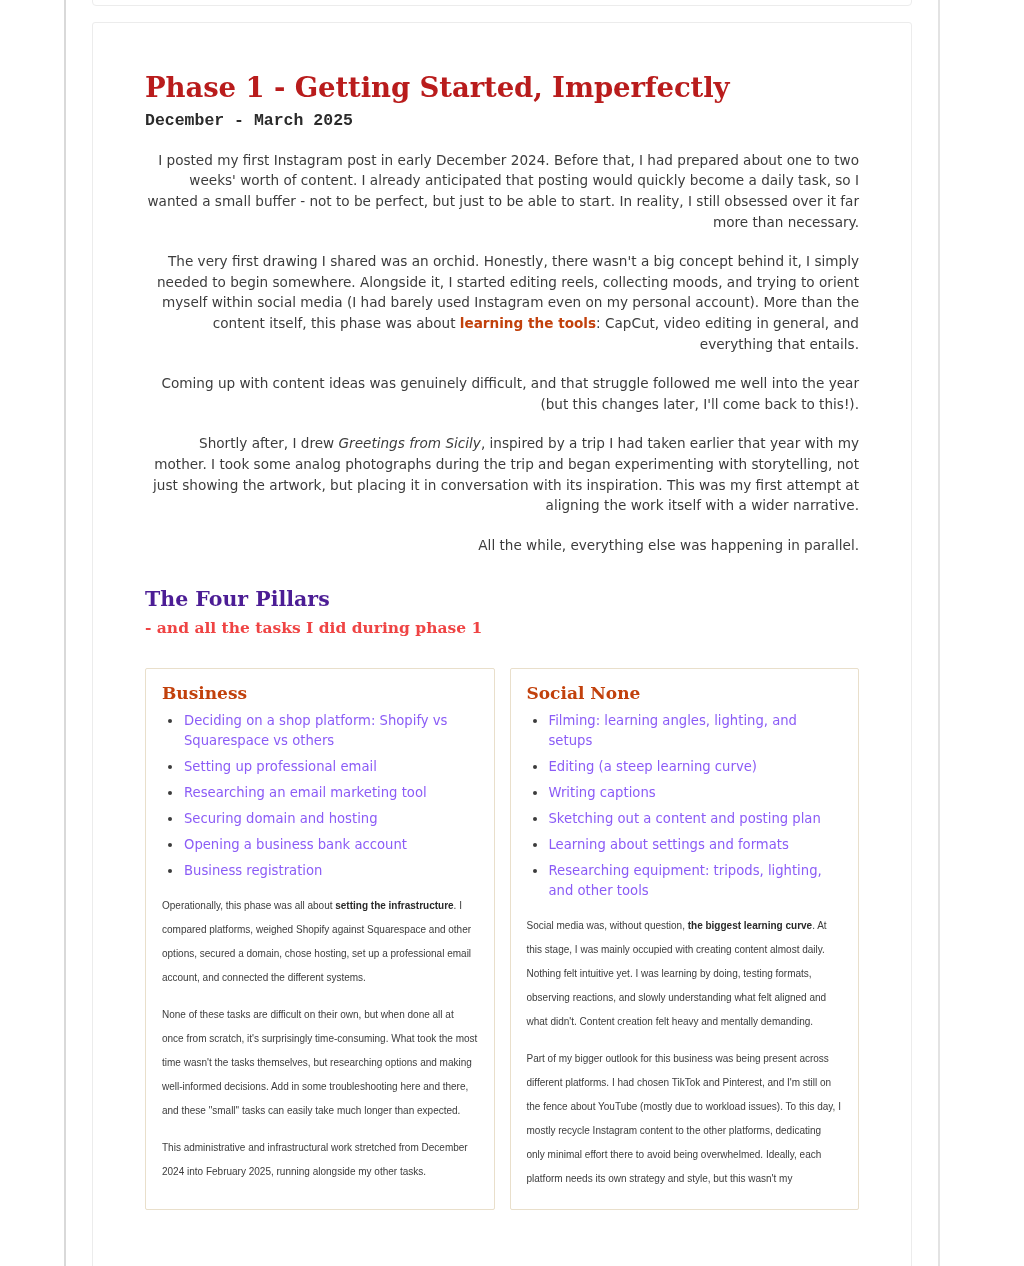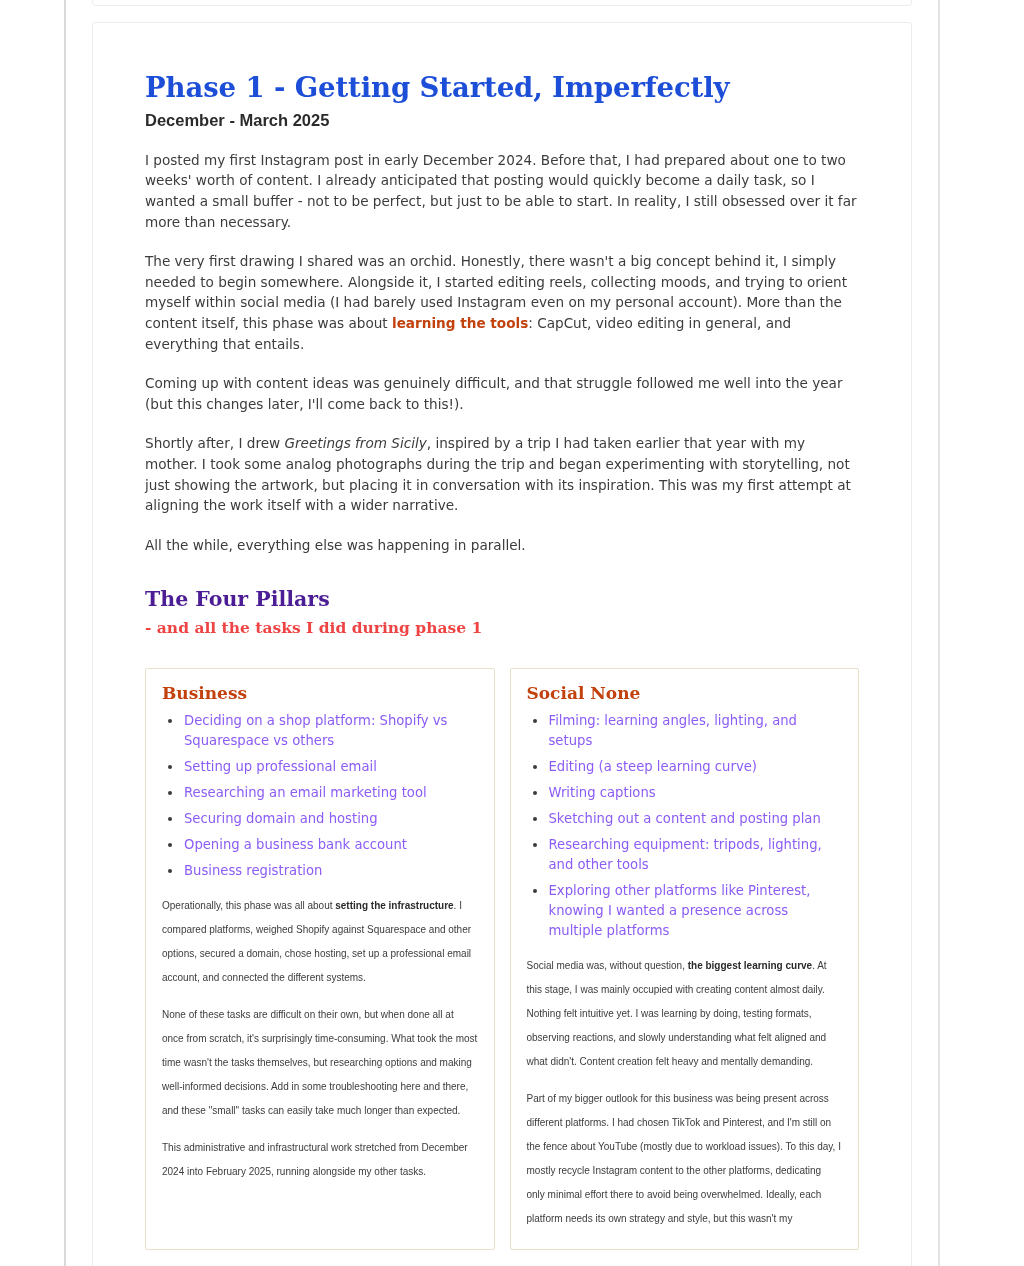--- a/index.html
+++ b/index.html
@@ -38,41 +38,41 @@
     background: #ffffff;
     border: 1px solid #ececec;
     border-radius: 3px;
     padding: 26px 52px 40px 52px;
   }
 
   h1.phase-title {
     font-family: "DejaVu Serif", serif;
     font-weight: bold;
     font-size: 27.5px;
-    color: #1d4ed8;
+    color: #b91c1c;
     margin: 22px 0 0 0;
     line-height: 1.2;
     letter-spacing: -0.1px;
   }
   .phase-dates {
-    font-family: Liberation Sans, sans-serif;
+    font-family: Liberation Mono, monospace;
     font-weight: bold;
     font-size: 16.5px;
     color: #2b2b2b;
     margin: 7px 0 0 0;
     line-height: 1.2;
   }
 
   p.body-para {
     font-family: "DejaVu Sans", sans-serif;
     font-size: 13.6px;
     line-height: 20.6px;
     color: #3c3c3c;
     margin: 19px 0 0 0;
-    text-align: left;
+    text-align: right;
   }
   p.body-para b { font-weight: bold; color: #c2410c; }
   p.body-para i { font-style: italic; }
 
   h2.pillars-title {
     font-family: "DejaVu Serif", serif;
     font-weight: bold;
     font-size: 20.5px;
     color: #4c1d95;
     margin: 32px 0 0 0;
@@ -184,22 +184,22 @@
         <p class="pillar-para">This administrative and infrastructural work stretched from December 2024 into February 2025, running alongside my other tasks.</p>
       </section>
 
       <section class="pillar-card">
         <h3 class="pillar-heading">Social None</h3>
         <ul class="pillar-list">
           <li>Filming: learning angles, lighting, and setups</li>
           <li>Editing (a steep learning curve)</li>
           <li>Writing captions</li>
           <li>Sketching out a content and posting plan</li>
+          <li>Learning about settings and formats</li>
           <li>Researching equipment: tripods, lighting, and other tools</li>
-          <li>Exploring other platforms like Pinterest, knowing I wanted a presence across multiple platforms</li>
         </ul>
         <p class="pillar-para"><span>Social media was, without question, </span><b>the biggest learning curve</b><span>. At this stage, I was mainly occupied with creating content almost daily. Nothing felt intuitive yet. I was learning by doing, testing formats, observing reactions, and slowly understanding what felt aligned and what didn't. Content creation felt heavy and mentally demanding.</span></p>
         <p class="pillar-para">Part of my bigger outlook for this business was being present across different platforms. I had chosen TikTok and Pinterest, and I'm still on the fence about YouTube (mostly due to workload issues). To this day, I mostly recycle Instagram content to the other platforms, dedicating only minimal effort there to avoid being overwhelmed. Ideally, each platform needs its own strategy and style, but this wasn't my</p>
       </section>
 
     </div>
 
   </article>
 </div>
 

